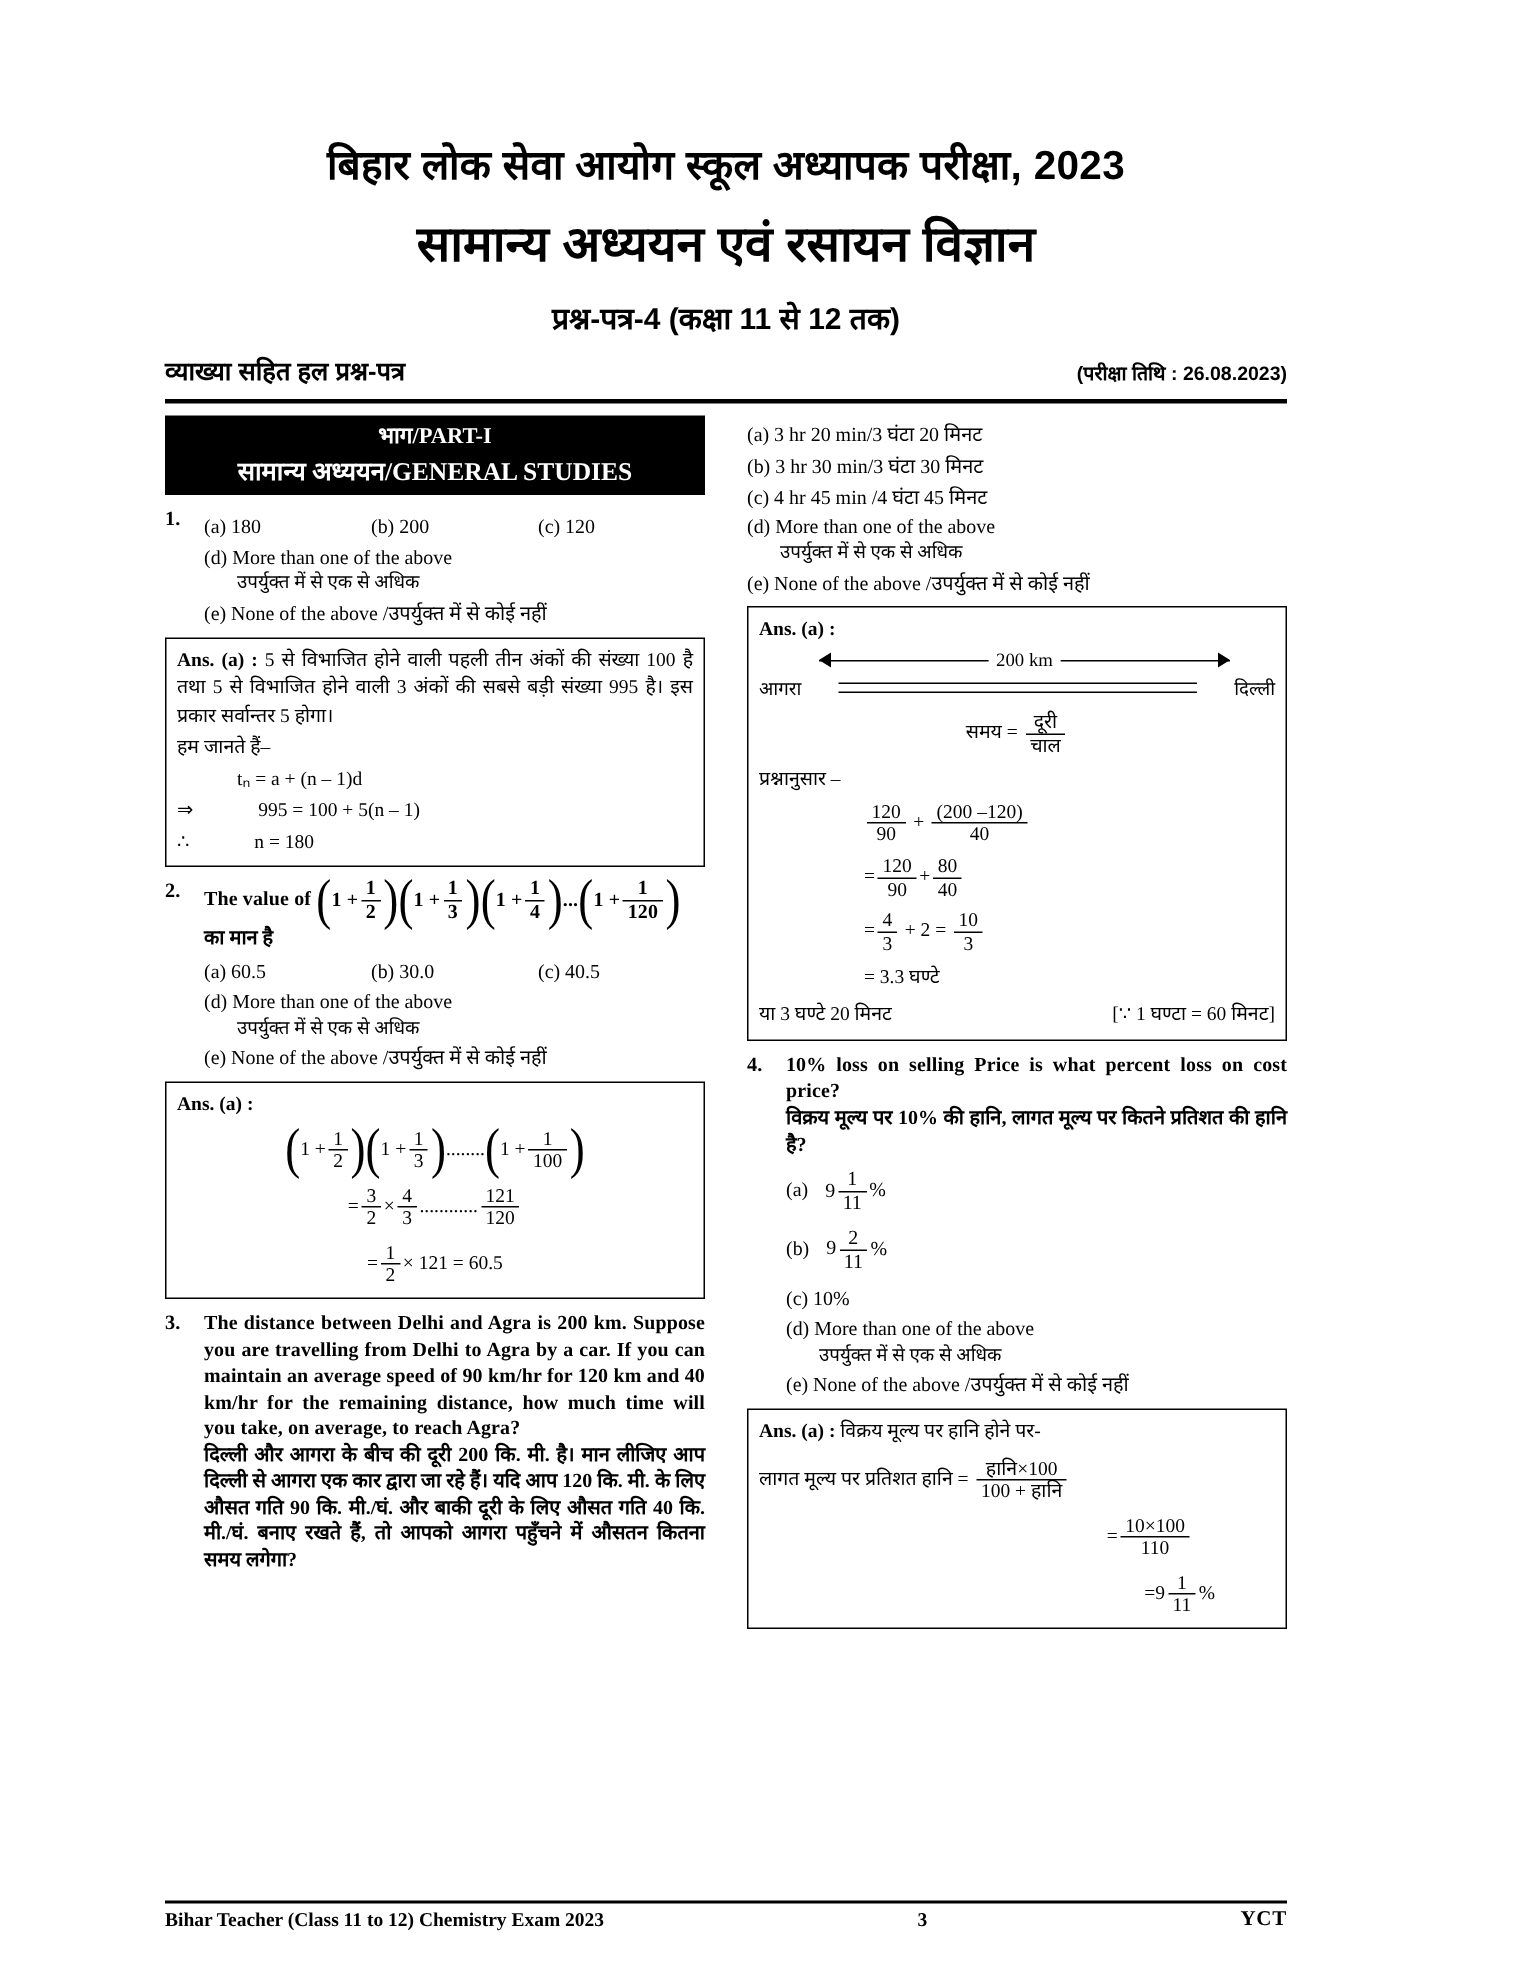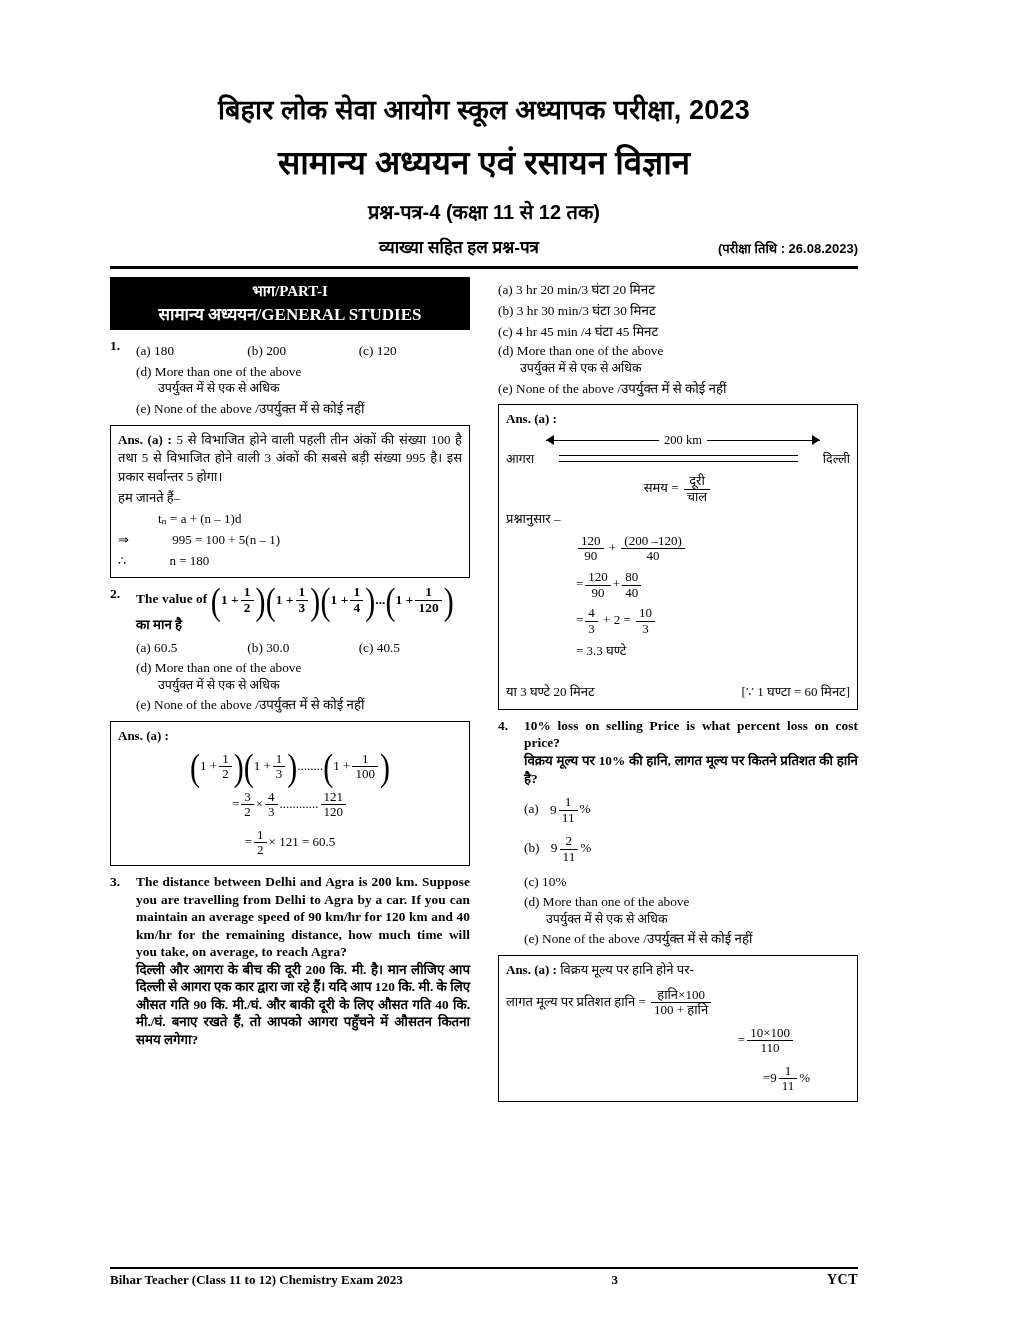--- a/index.html
+++ b/index.html
@@ -38,21 +38,20 @@
     margin-top: 12px;
   }
   .hdr-line3 {
     font-family: "Liberation Sans", sans-serif;
     font-weight: bold;
     font-size: 20px;
     margin-top: 14px;
   }
   .hdr-row4 {
     display: flex;
-    justify-content: center;
     align-items: flex-end;
     margin-top: 10px;
     position: relative;
   }
   .hdr-line4 {
     font-family: "Liberation Sans", sans-serif;
     font-weight: bold;
     font-size: 17px;
     margin-right: 50px;
   }
@@ -386,21 +385,21 @@
         </div>
 
         <div class="indent2" style="margin-top:6px;">
           =<span class="frac"><span class="num">4</span><span class="den">3</span></span>
           <span>+ 2  =</span>
           <span class="frac"><span class="num">10</span><span class="den">3</span></span>
         </div>
 
         <div class="indent2" style="margin-top:6px;">= 3.3 घण्टे</div>
 
-        <div style="margin-top:22px; display:flex; justify-content:space-between;">
+        <div style="margin-top:6px; display:flex; justify-content:space-between;">
           <span>या 3 घण्टे 20 मिनट</span>
           <span>[∵  1 घण्टा = 60 मिनट]</span>
         </div>
       </div>
 
       <div class="q">
         <div class="q-num">4.</div>
         <div class="q-body">
           <div class="q-text">10% loss on selling Price is what percent loss on cost price?</div>
           <div class="q-text-hi">विक्रय मूल्य पर 10% की हानि, लागत मूल्य पर कितने प्रतिशत की हानि है?</div>

